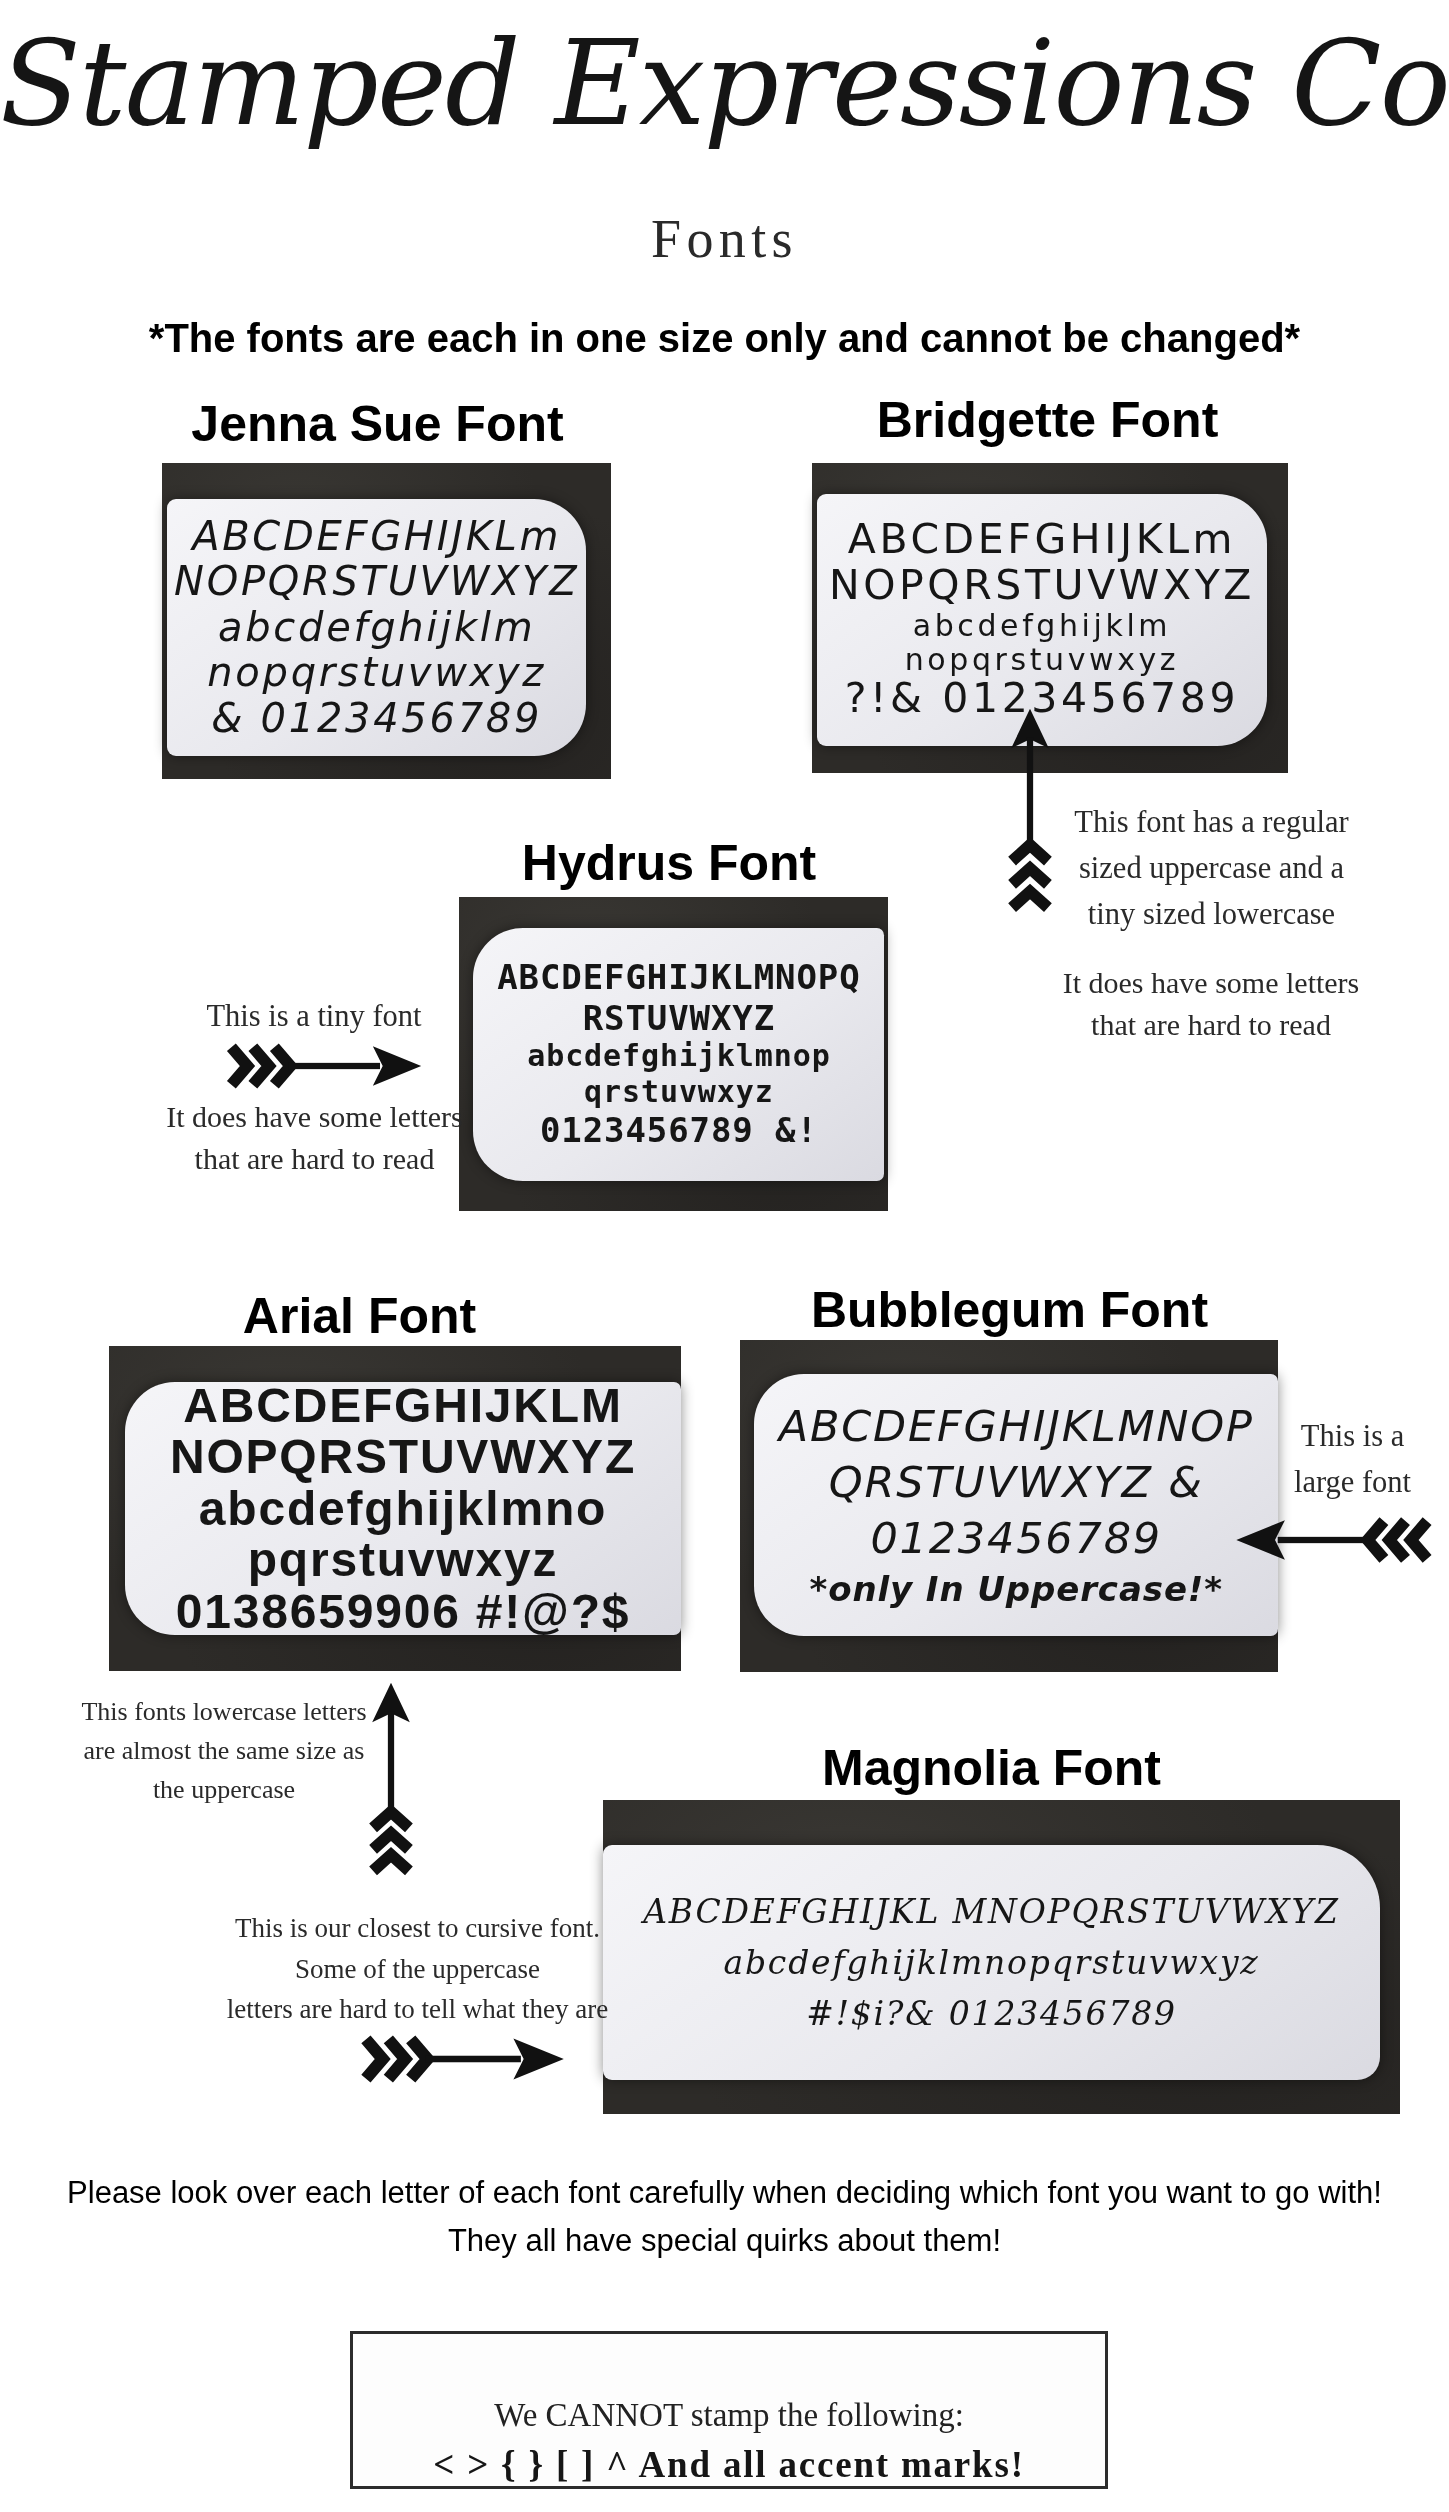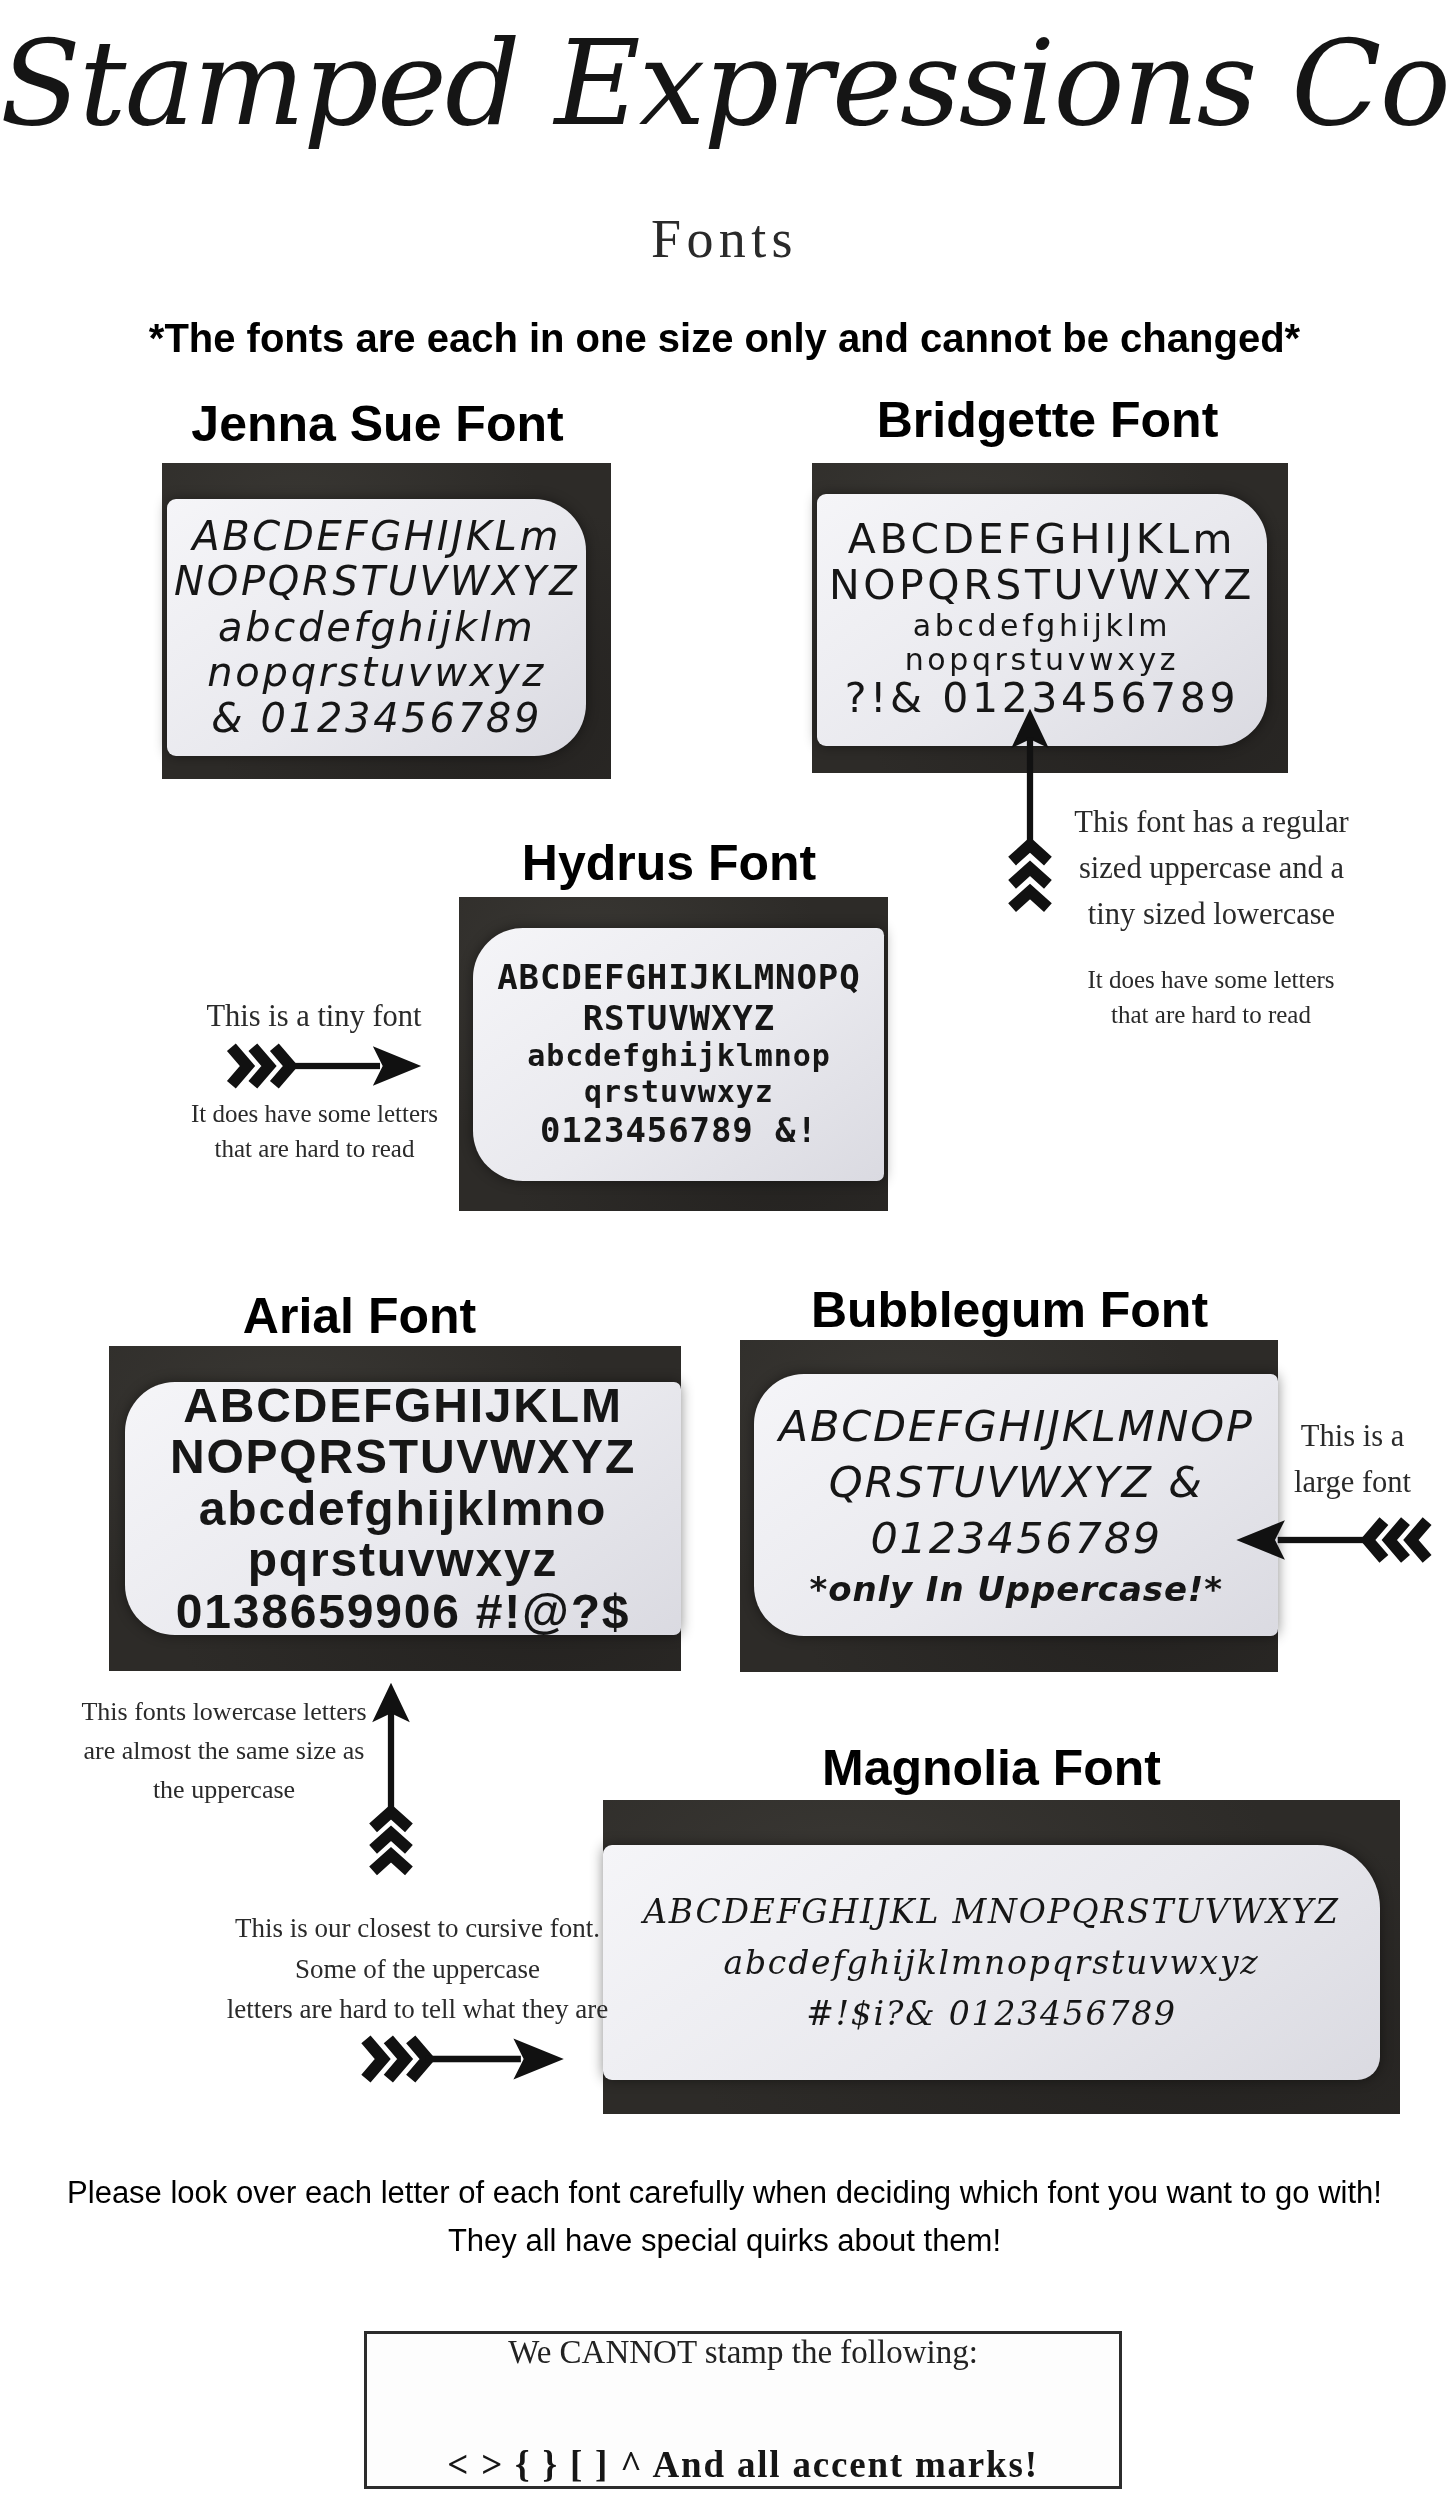--- a/index.html
+++ b/index.html
@@ -40,32 +40,32 @@
   .f-arial .sample-line{font-family:"Liberation Sans",sans-serif;font-weight:bold;font-size:48px;letter-spacing:1.8px;line-height:1.07;}
   .f-bubblegum .sample-line{font-family:"DejaVu Sans",sans-serif;font-style:italic;font-size:43px;letter-spacing:1.8px;line-height:1.3;}
   .f-bubblegum .row-note{font-size:34px;font-weight:bold;letter-spacing:0.9px;}
   .f-magnolia .sample-line{font-family:"DejaVu Serif",serif;font-style:italic;font-size:33px;letter-spacing:1.8px;line-height:1.55;}
 
   
   .hand{font-family:Liberation Serif, serif;color:#2a2a2a;}
   .ann{position:absolute;text-align:center;}
   .ann .ln{white-space:nowrap;}
   .ann-main{font-size:30.5px;line-height:1.5;}
-  .ann-sec{font-size:25px;line-height:1.4;}
+  .ann-sec{font-size:30px;line-height:1.4;}
 
   
   .arrow{position:absolute;}
   .arrow svg{display:block;width:100%;height:100%;}
   .flip-x svg{transform:scaleX(-1);}
 
   
   .footer-note{position:absolute;top:2169px;left:0;width:100%;text-align:center;
     font-size:31px;line-height:1.55;color:#000;}
-  .cannot-box{position:absolute;left:364px;top:2331px;width:758px;height:158px;
-    border:3.6px solid #2c2c2c;background:#fdfdfd;display:flex;flex-direction:column;align-items:center;justify-content:space-between;gap:9px;}
+  .cannot-box{position:absolute;left:350px;top:2331px;width:758px;height:158px;
+    border:3.6px solid #2c2c2c;background:#fdfdfd;display:flex;flex-direction:column;align-items:center;justify-content:flex-end;gap:9px;}
   .cannot-l1{font-size:33px;color:#222;}
   .cannot-l2{font-size:37px;font-weight:bold;color:#161616;letter-spacing:1.8px;}
 
   
   .t-jenna{left:135px;top:395px;width:485px;}
   .p-jenna{left:162px;top:463px;width:449px;height:316px;}
   .p-jenna .tag{top:36px;right:25px;bottom:23px;left:5.4px;border-radius:9px 52px 52px 9px;}
 
   .t-bridgette{left:803px;top:391px;width:489px;}
   .p-bridgette{left:812px;top:463px;width:476px;height:310px;}

